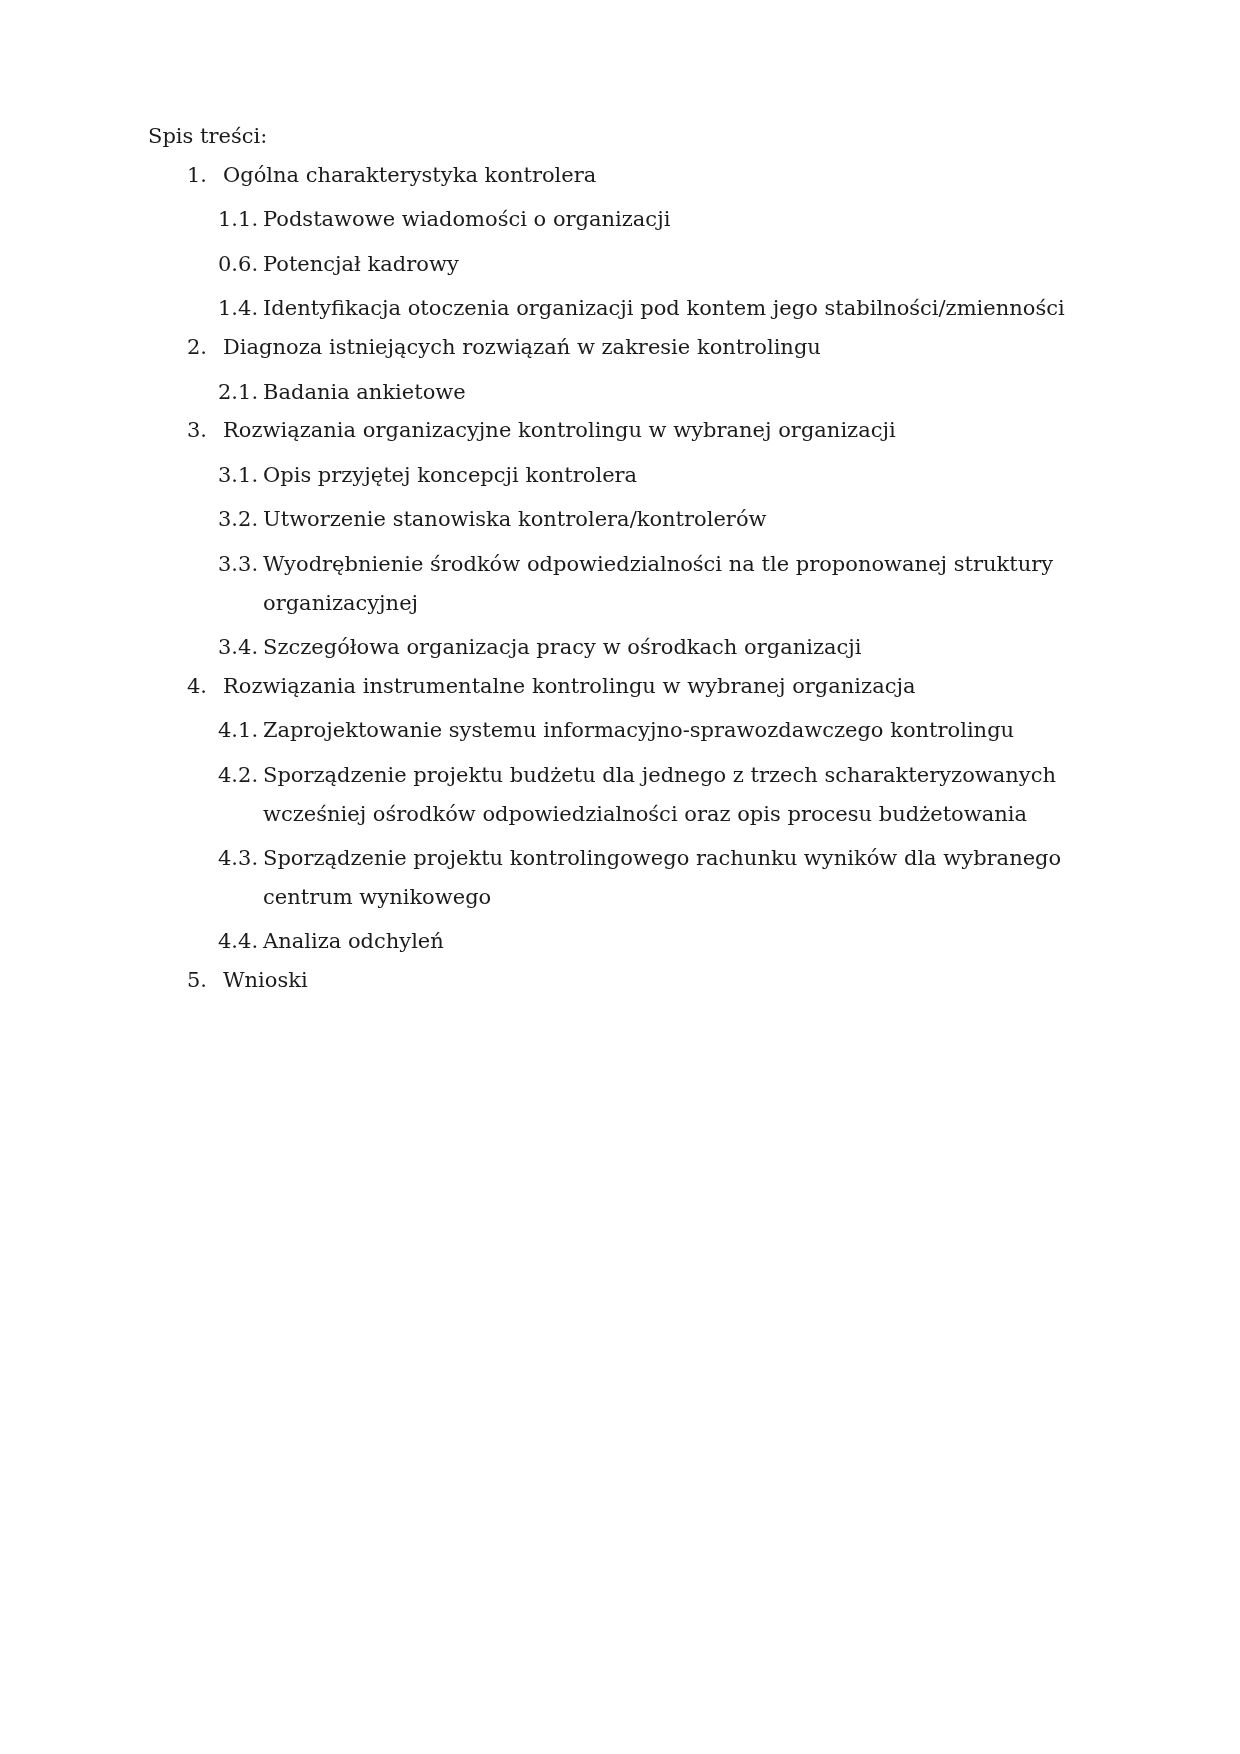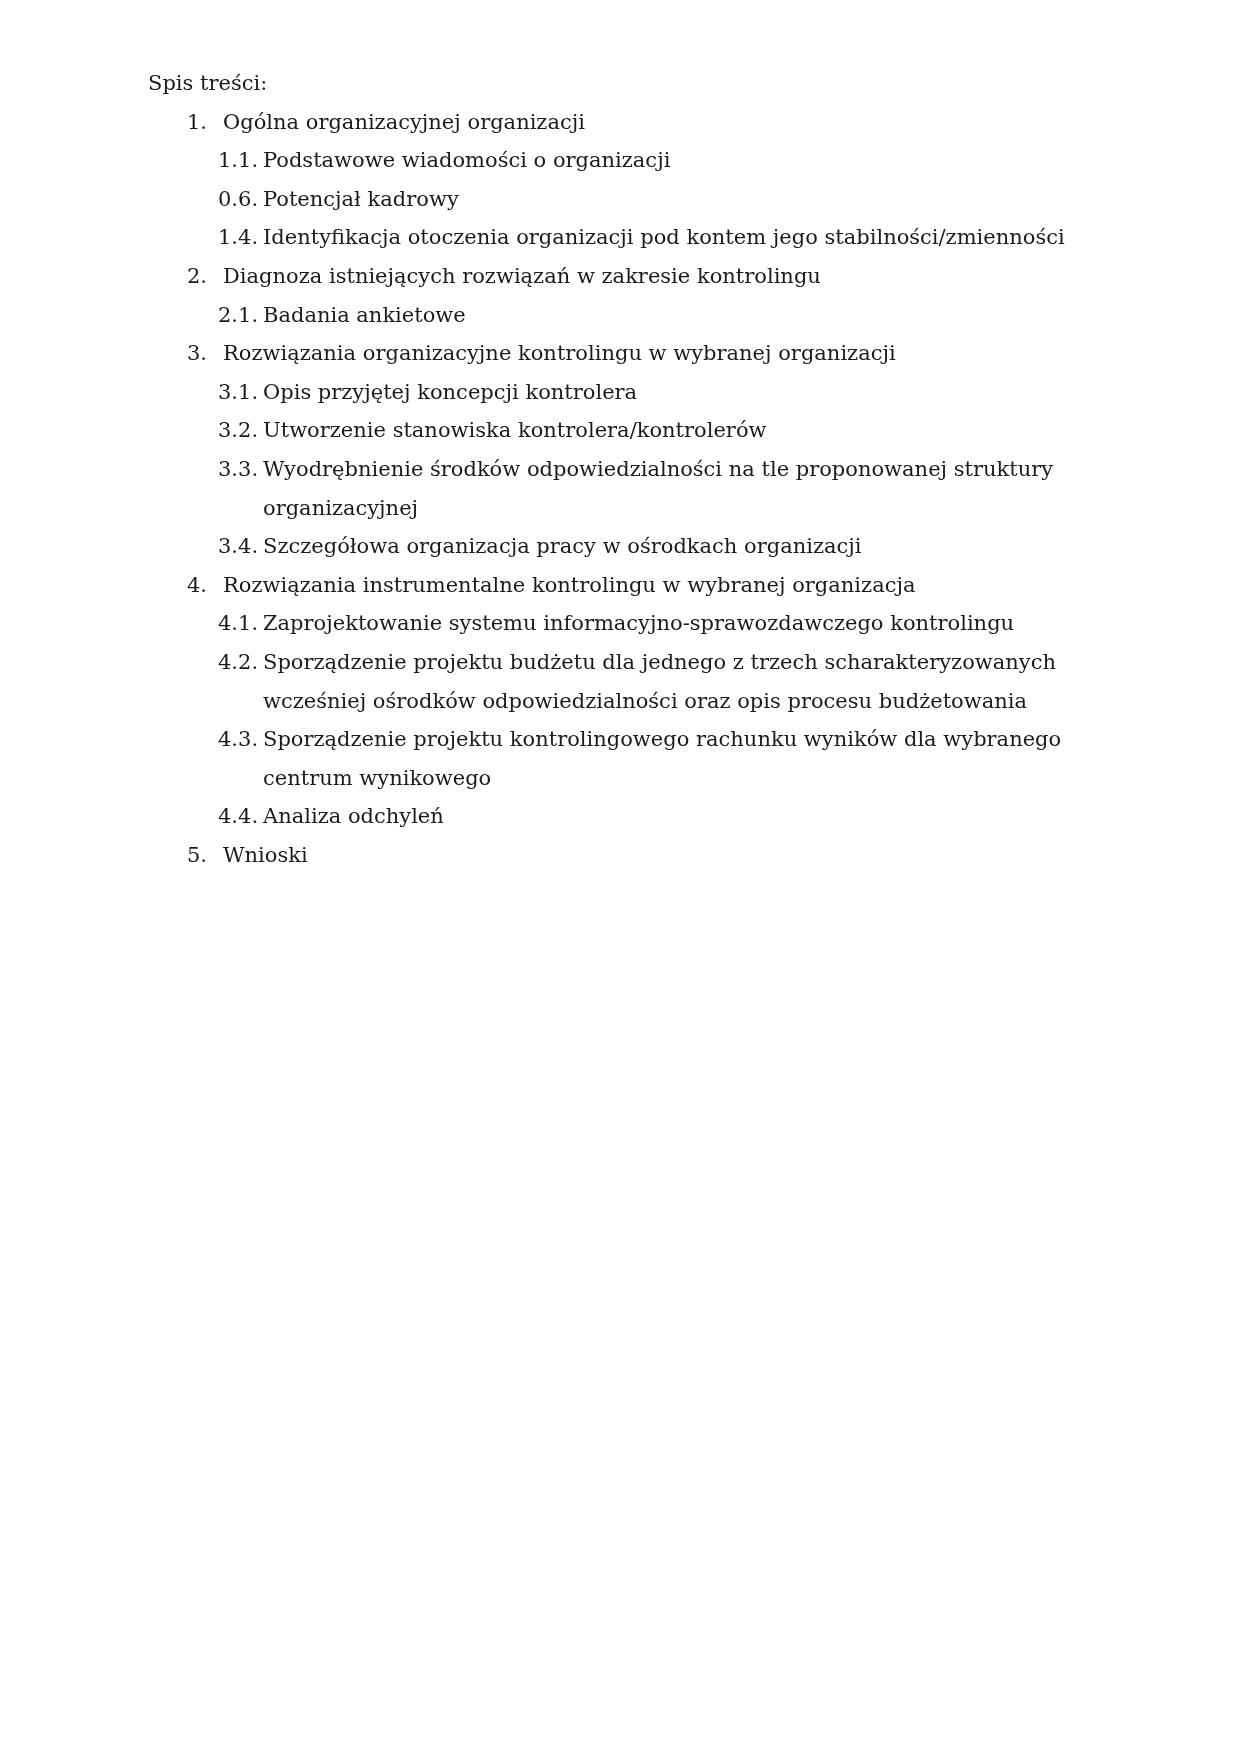--- a/index.html
+++ b/index.html
@@ -3,52 +3,52 @@
 <meta charset="utf-8">
 <style>
   html, body { margin: 0; padding: 0; }
   body { background: #ffffff; }
   .page {
     position: relative;
     width: 1240px;
     height: 1754px;
     background: #ffffff;
     box-sizing: border-box;
-    padding-top: 64px;
+    padding-top: 117px;
     font-family: "DejaVu Serif", "Liberation Serif", serif;
     font-size: 21px;
     line-height: 38.6px;
     color: #1b1b1b;
     overflow: hidden;
   }
   .title {
     margin-left: 148px;
   }
   .toc { margin: 0; }
   .row { display: flex; align-items: flex-start; }
   .row.lvl1 { margin-left: 187px; }
   .row.lvl1 .num { width: 36px; flex: none; }
-  .row.lvl2 { margin-left: 218px; }
+  .row.lvl2 { margin-left: 218px; margin-top: 6px; }
   .row.lvl2 .num { width: 45px; flex: none; }
   .txt { flex: 1 1 auto; }
   .cont { display: block; }
   .cont:empty { display: none; }
 </style>
 </head>
 <body>
 
 <div class="page">
 
   <div class="title">Spis treści:</div>
 
   <div class="toc">
 
     <div class="row lvl1">
       <span class="num">1.</span>
-      <span class="txt"><span>Ogólna organizacyjnej organizacji</span></span>
+      <span class="txt"><span>Ogólna charakterystyka kontrolera</span></span>
     </div>
 
     <div class="row lvl2">
       <span class="num">1.1.</span>
       <span class="txt"><span>Podstawowe wiadomości o organizacji</span></span>
     </div>
 
 
     <div class="row lvl2">
       <span class="num">0.6.</span>

